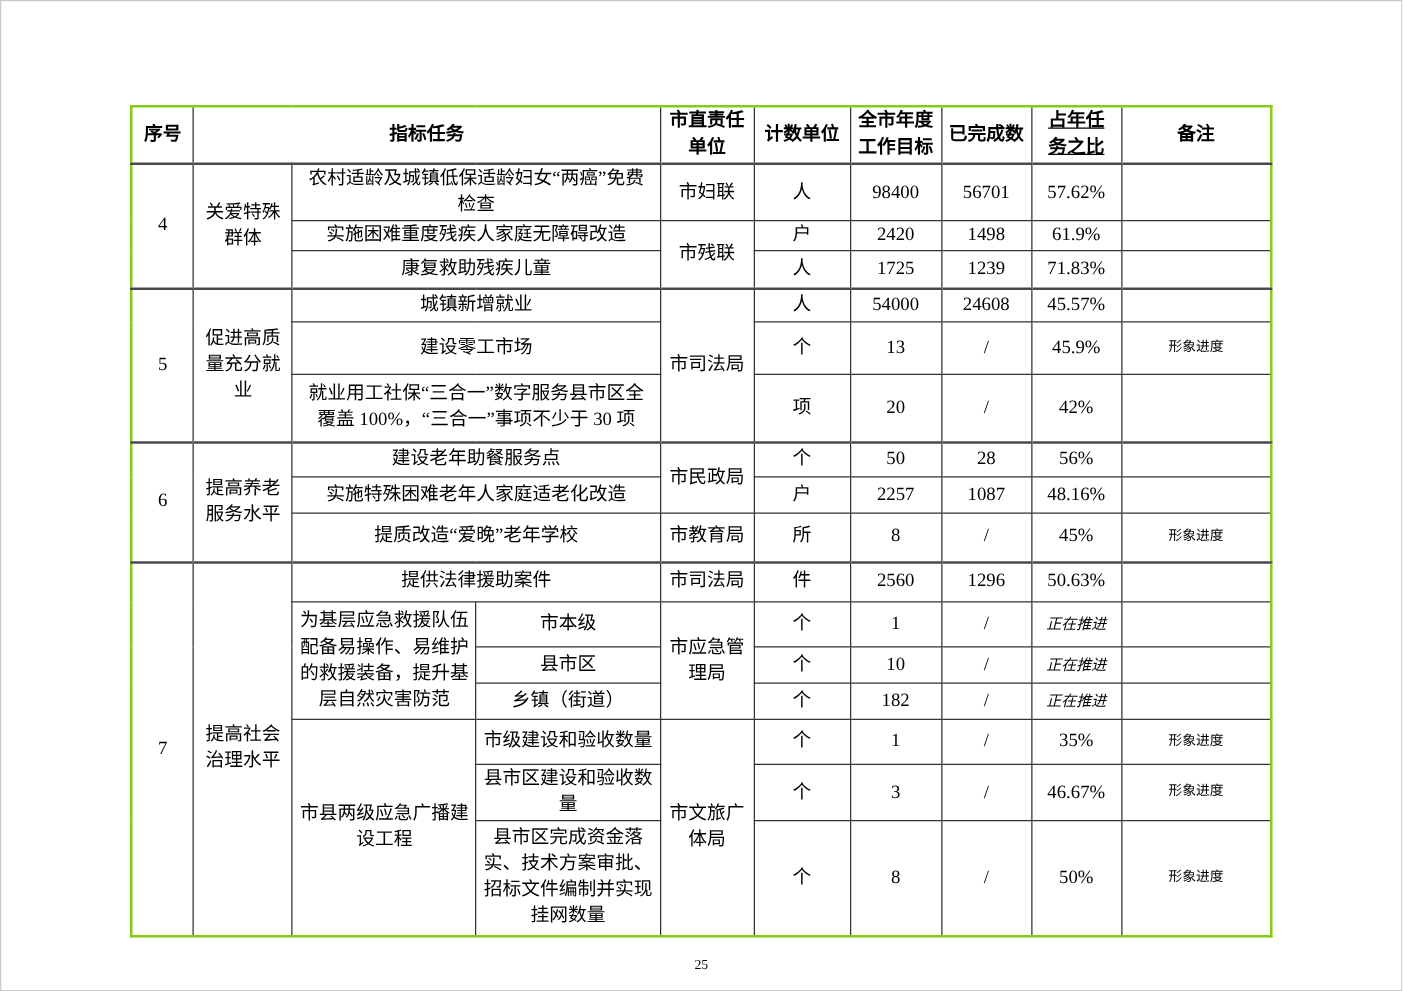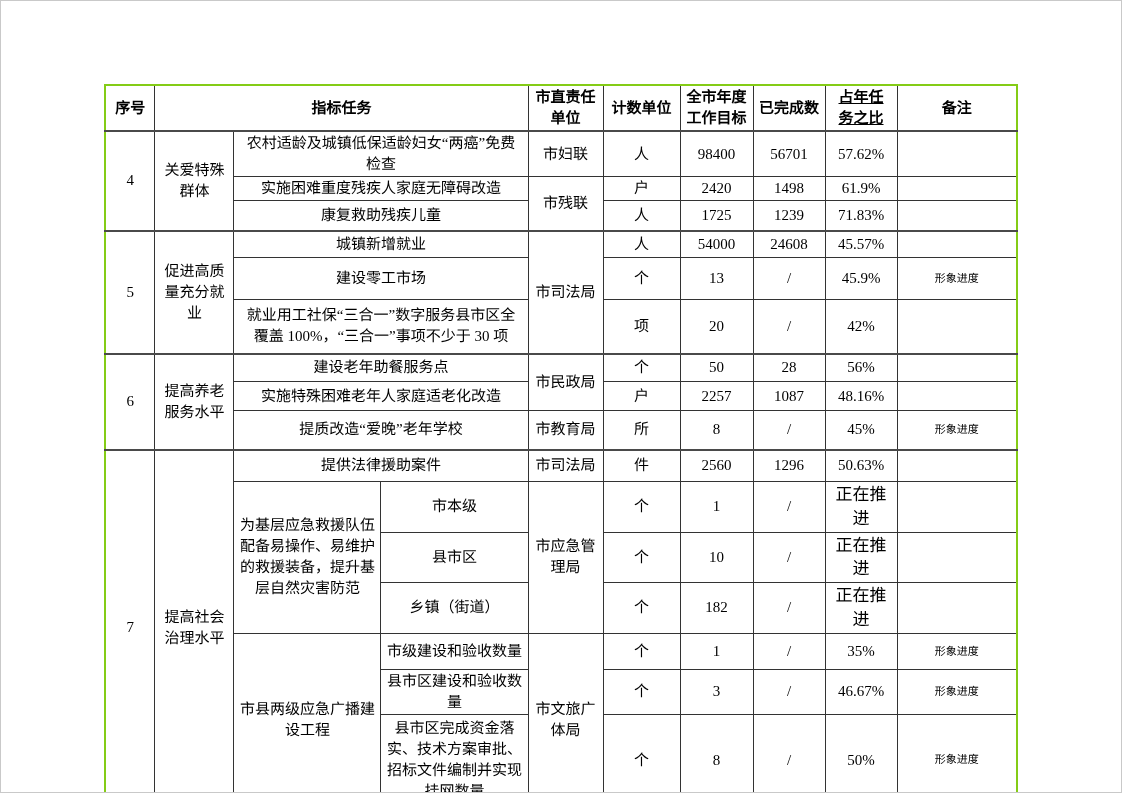--- a/index.html
+++ b/index.html
@@ -31,27 +31,27 @@
   .report thead th {
     font-weight: bold;
     border-bottom-width: 2px;
     border-bottom-color: #4a4a4a;
   }
   tr.sec > td {
     border-top-width: 2px;
     border-top-color: #4a4a4a;
   }
   td.task { padding: 1px 5px; }
-  td.status-text { font-size: 17px; }
+  td.status-text { font-size: 12px; font-style: italic; }
   td.remark { font-size: 11px; }
   th .narrow { display: inline-block; width: 3.2em; text-decoration: underline; }
   .page-num {
     text-align: center;
     font-size: 11px;
-    font-weight: bold;
+    font-weight: normal;
     margin-top: 5px;
     font-family: "Liberation Serif", "DejaVu Serif", serif;
   }
 </style>
 </head>
 <body>
 
 <div class="page">
 
   <table class="report">

